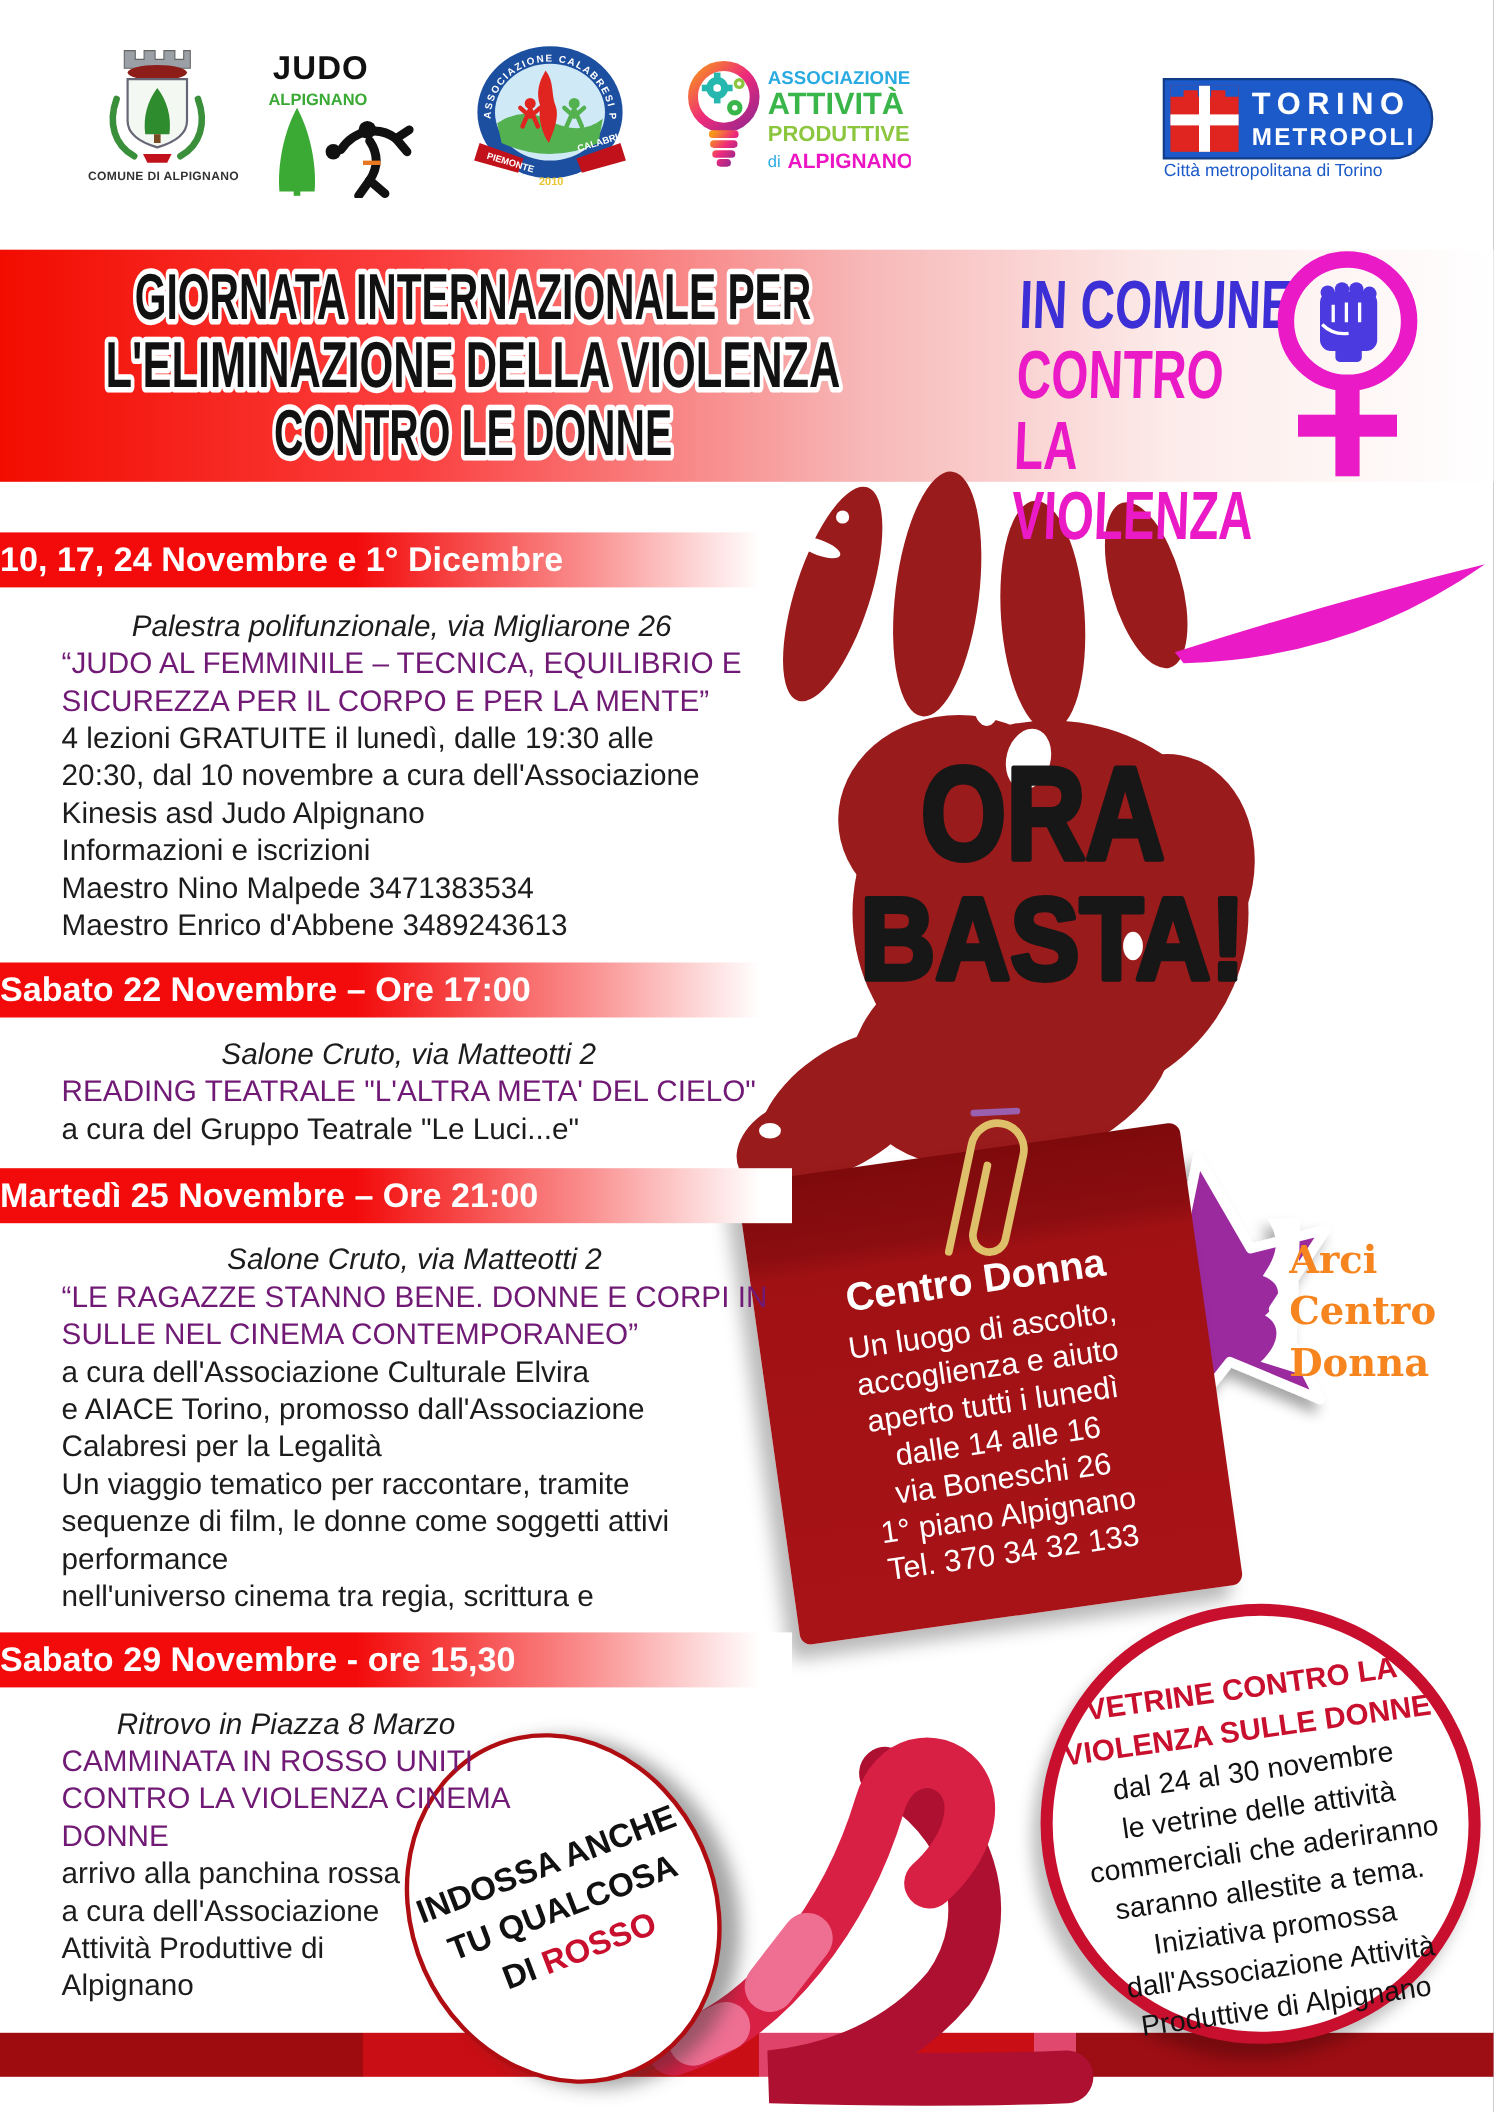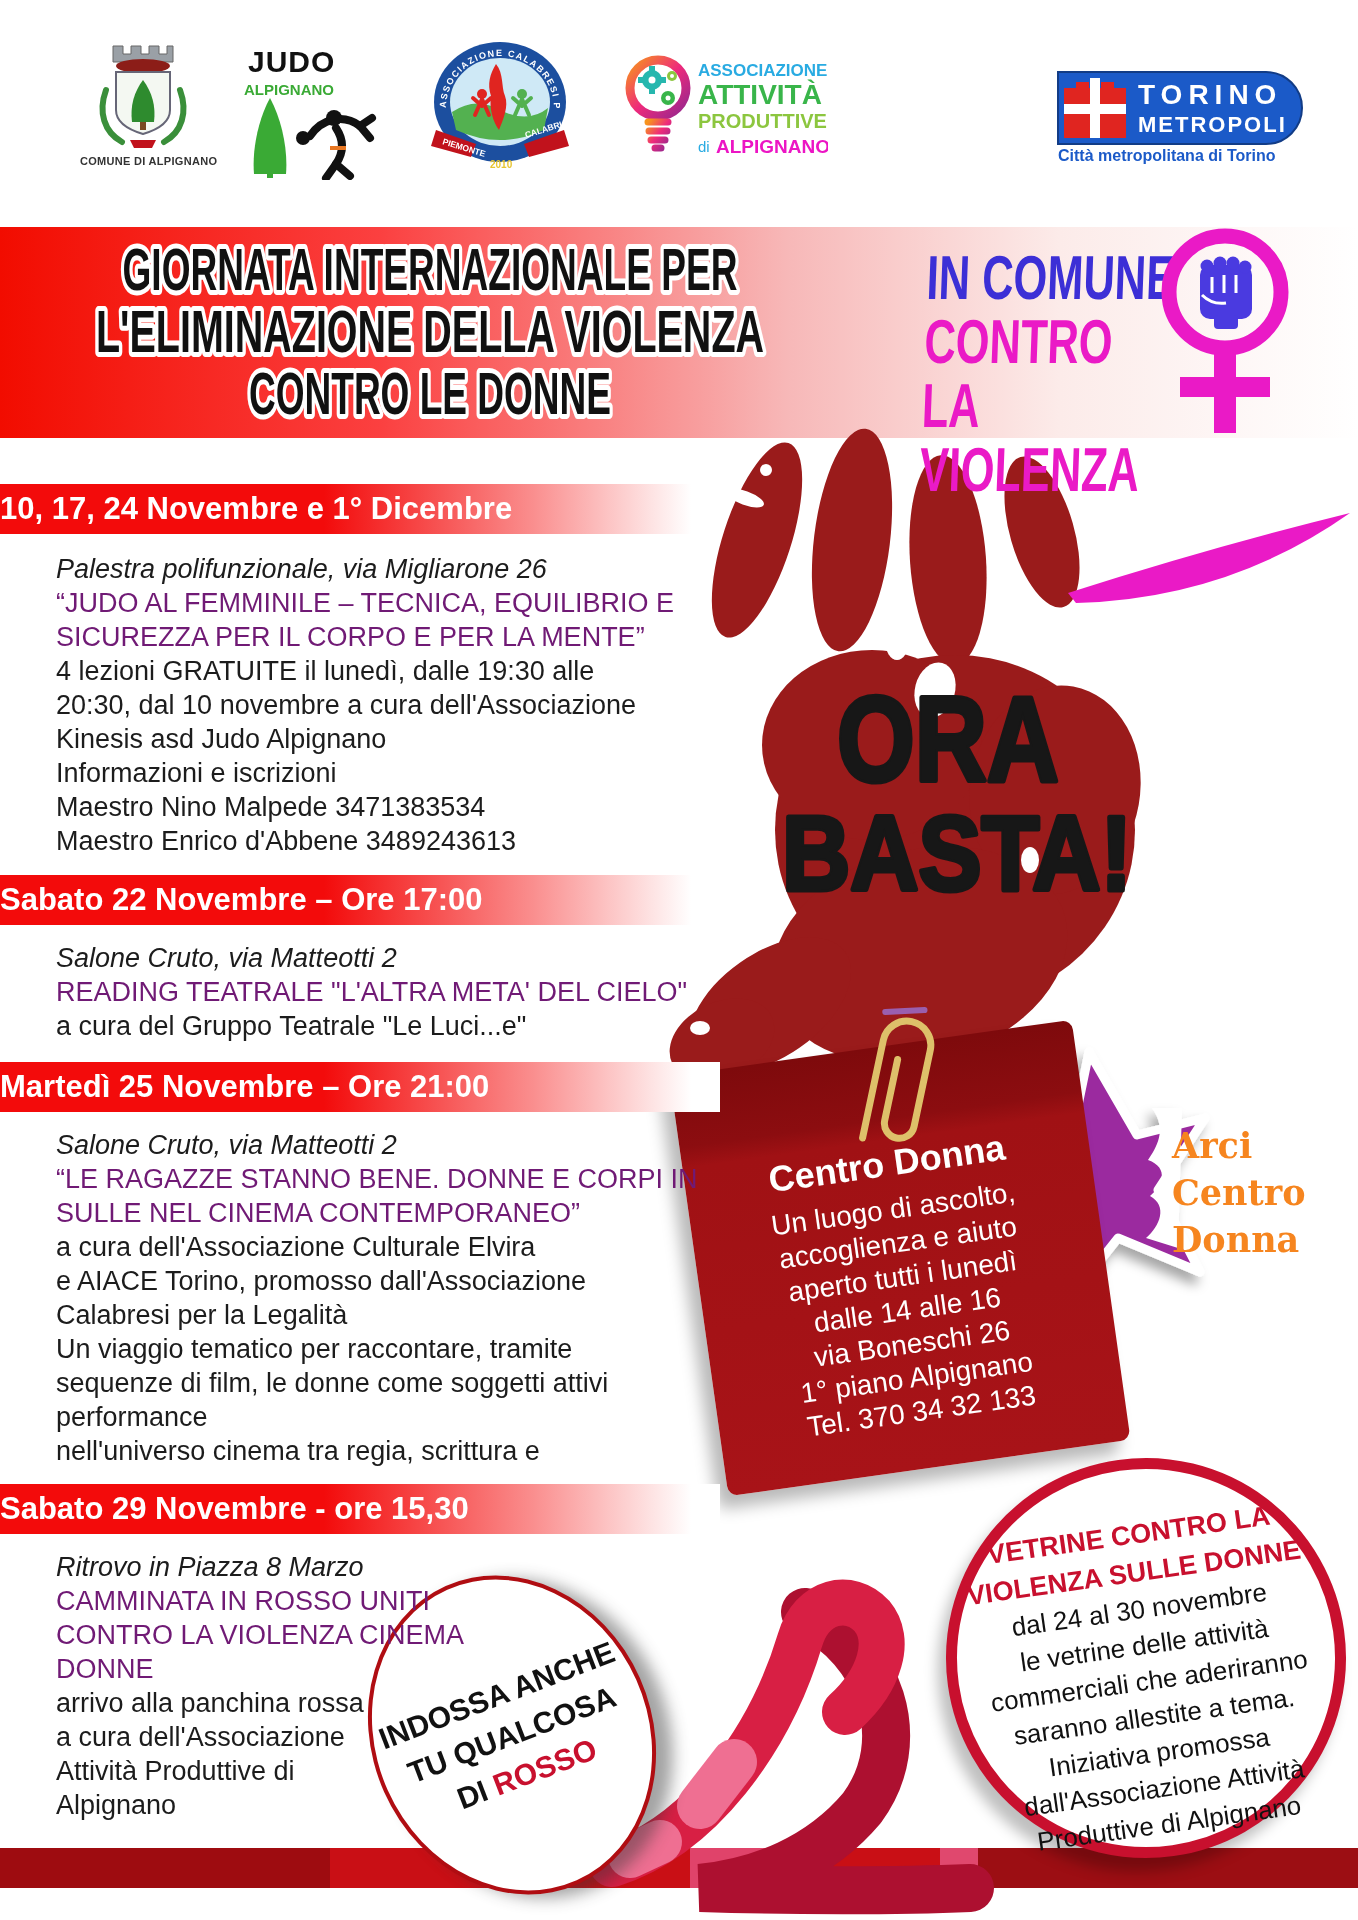--- a/index.html
+++ b/index.html
@@ -1,41 +1,41 @@
 <!DOCTYPE html>
 <html><head>
 <meta charset="utf-8">
 <style>
   html,body{margin:0;padding:0;background:#777;}
   .page{position:relative;width:1358px;height:1920px;background:#fff;overflow:hidden;
         font-family:"Liberation Sans",sans-serif;margin:0 auto;}
   
   .logo{position:absolute;}
   .logo-caption{position:absolute;font-size:11px;font-weight:bold;color:#333;letter-spacing:.3px;}
-  .torino-sub{position:absolute;left:1058px;top:147px;font-size:16px;font-weight:bold;color:#1b5ac8;}
+  .torino-sub{position:absolute;left:1058px;top:147px;font-size:16px;font-weight:normal;color:#1b5ac8;}
   
   .banner{position:absolute;left:0;top:227px;width:1358px;height:211px;
           background:linear-gradient(90deg,#f20c00 0%,#fb4040 28%,#f7b8b8 58%,#fcebe9 78%,#ffffff 100%);}
   .banner-svg{position:absolute;left:0;top:227px;z-index:2;}
   
   .badge{position:absolute;left:928px;top:246px;width:360px;z-index:2;
          transform:scaleX(.7) skewX(-3deg);transform-origin:0 0;
          font-weight:bold;font-size:62px;line-height:64px;letter-spacing:0;}
   .badge .b1{color:#3c2fd6;}
   .badge .b2{color:#ea1ac6;}
   .venus{position:absolute;left:1140px;top:225px;z-index:2;}
   .swoosh{position:absolute;left:1062px;top:505px;z-index:2;}
   
   .art{position:absolute;left:0;top:0;z-index:1;pointer-events:none;}
   
   .ev-bar{position:absolute;left:0;width:720px;height:50px;box-sizing:border-box;
           background:linear-gradient(90deg,#f30b0b 0%,#f30b0b 45%,#fa8e8e 74%,#ffffff 96%);
           color:#fff;font-weight:bold;font-size:31px;line-height:50px;z-index:3;white-space:nowrap;}
   .ev-text{position:absolute;left:56px;z-index:3;font-size:27px;line-height:34px;color:#1c1c1c;white-space:nowrap;}
-  .venue{font-style:italic;}
+  .venue{font-style:italic;text-align:center;}
   .etitle{color:#701a75;font-weight:normal;}
   
   .note{position:absolute;left:697px;top:1046px;width:406px;height:424px;z-index:2;border-radius:10px;
         background:linear-gradient(180deg,#7e0a0c 0%,#8c0d10 17%,#a01114 22%,#a81318 100%);
         transform:rotate(-8deg);box-shadow:-12px 12px 16px rgba(0,0,0,.28);
         color:#fff;text-align:center;box-sizing:border-box;padding-top:96px;}
   .note-title{font-size:36px;font-weight:bold;margin-bottom:8px;}
   .note-line{font-size:28px;line-height:34px;}
   .clip{position:absolute;left:852px;top:1002px;z-index:4;transform:rotate(12deg);}
   

